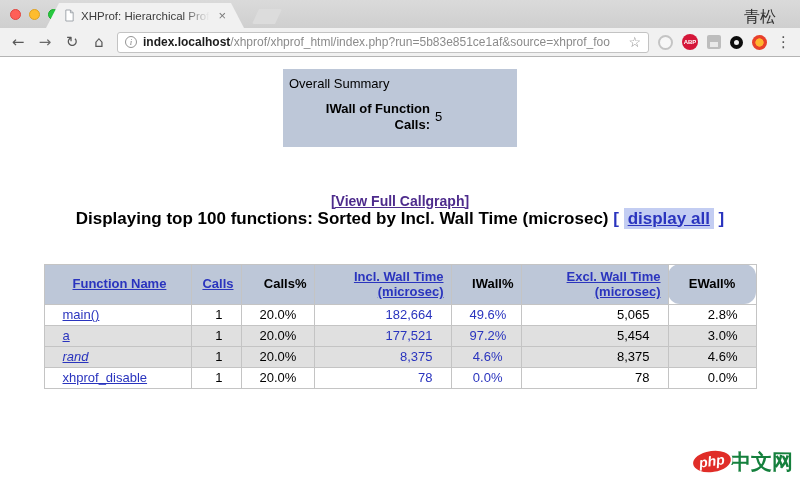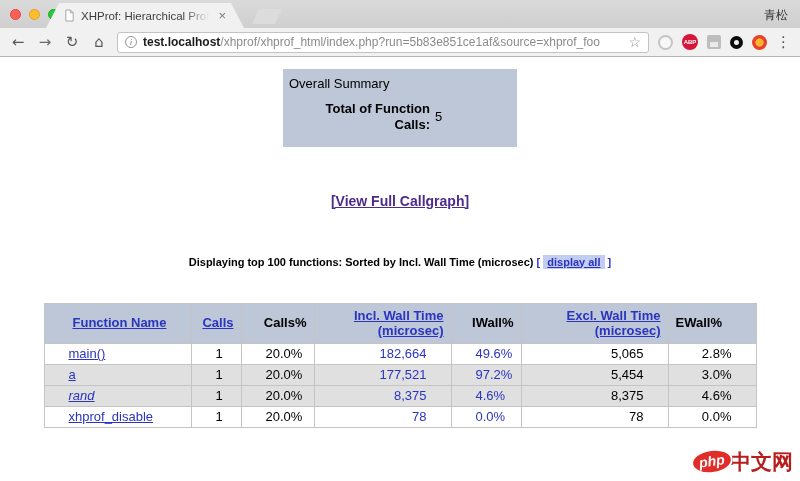--- a/index.html
+++ b/index.html
@@ -24,21 +24,21 @@
   .light.green{background:#28c840;border:1px solid #1aab29}
   .tab{position:absolute;left:46px;bottom:0;width:198px;height:25px;background:#f1f1f1;
        clip-path:polygon(13px 0,calc(100% - 13px) 0,100% 100%,0 100%);
        display:flex;align-items:center;padding:0 18px;gap:6px}
   .tab-title{font-size:11.5px;color:#3c3c3c;white-space:nowrap;overflow:hidden;flex:1;
        -webkit-mask-image:linear-gradient(90deg,#000 78%,transparent 98%);
        mask-image:linear-gradient(90deg,#000 78%,transparent 98%)}
   .tab-close{font-size:13px;color:#7a7a7a;line-height:1;cursor:default}
   .newtab{position:absolute;left:252px;bottom:4px;width:30px;height:15px;background:#dcdcdc;
        clip-path:polygon(7px 0,100% 0,calc(100% - 7px) 100%,0 100%);border-radius:2px}
-  .profile{position:absolute;right:12px;top:7px;font-size:12px;color:#2f2f2f}
+  .profile{position:absolute;right:24px;top:7px;font-size:16px;color:#2f2f2f}
 
   .toolbar{height:29px;background:#f1f1f1;border-bottom:1px solid #b4b4b4;
        display:flex;align-items:center;padding:0 9px;gap:9px;flex:none}
   .navicon{font-size:15px;color:#585858;width:18px;text-align:center;line-height:1;
        font-family:"DejaVu Sans",sans-serif}
   .navicon.dim{color:#6a6a6a}
   .urlbar{flex:1;height:21px;background:#fff;border:1px solid #c3c3c3;border-radius:3px;
        display:flex;align-items:center;padding:0 7px;gap:6px;min-width:0}
   .info-icon{width:12px;height:12px;border:1px solid #949494;border-radius:50%;flex:none;
        color:#848484;font-size:9px;line-height:11px;text-align:center;
@@ -65,38 +65,38 @@
   .summary{width:234px;margin:0 auto;background:var(--header-bg);padding:5px 6px 9px;font-size:13px;color:#000}
   .summary-title{font-weight:normal;padding:2px 0 6px}
   .sgrid{display:table;width:100%;border-spacing:0 4px}
   .srow{display:table-row}
   .slabel{display:table-cell;font-weight:bold;text-align:right;width:146px;padding-right:5px;vertical-align:middle;line-height:1.25}
   .svalue{display:table-cell;text-align:left;vertical-align:middle;line-height:1.25}
 
   .callgraph{text-align:center;margin-top:46px;font-size:14px;font-weight:bold}
   .callgraph a{color:var(--visited);text-decoration:underline;cursor:pointer}
 
-  .listing{text-align:center;margin-top:47px;font-size:11px;font-weight:bold;color:#000}
+  .listing{text-align:center;font-size:17px;font-weight:bold;color:#000}
   .bracket{color:var(--blue)}
   .display-all{color:var(--blue);text-decoration:underline;background:var(--hl-bg);padding:1px 4px;cursor:pointer}
 
   table.fn{border-collapse:collapse;table-layout:fixed;width:712px;margin:35px auto 0;font-size:13px}
-  table.fn th,table.fn td{border:1px solid #c4c4c4;padding:2px 24px;vertical-align:middle}
+  table.fn th,table.fn td{border:1px solid #c4c4c4;padding:2px 18px;vertical-align:middle}
   table.fn thead th{background:var(--header-bg);font-weight:bold;line-height:1.2;padding:4px 7px}
   .hlink{color:var(--blue);text-decoration:underline;font-weight:bold;cursor:pointer}
   .hplain{color:#000;font-weight:bold}
   table.fn tbody tr{height:21px;background:#fff}
   table.fn tbody tr.alt{background:var(--row-alt)}
   .flink{color:var(--blue);text-decoration:underline;cursor:pointer}
   .num-blue{color:var(--blue)}
 
   .watermark{position:absolute;right:7px;bottom:5px;display:flex;align-items:center;z-index:5}
   .php-logo{background:var(--wm-red);color:#fff;font-style:italic;font-weight:bold;font-size:14px;
        padding:3px 6px;border-radius:50%;border:2px solid #fff;transform:rotate(-8deg);line-height:1.1}
-  .wm-text{font-size:21px;font-weight:bold;color:#b91c1c;margin-left:-3px;
+  .wm-text{font-size:21px;font-weight:bold;color:#15803d;margin-left:-3px;
        text-shadow:0 0 2px #fff,0 0 2px #fff}
 </style>
 </head>
 <body>
 
 <div class="window">
 
   <div class="tabstrip">
     <div class="lights">
       <span class="light red"></span>
@@ -115,40 +115,40 @@
     <div class="profile">青松</div>
   </div>
 
   <div class="toolbar">
     <span class="navicon">←</span>
     <span class="navicon dim">→</span>
     <span class="navicon">↻</span>
     <span class="navicon">⌂</span>
     <div class="urlbar">
       <span class="info-icon">i</span>
-      <span class="urltext"><span class="url-host">test.localhost</span><span class="url-path">/xhprof/xhprof_html/index.php?run=5b83e851ce1af&amp;source=xhprof_foo</span></span>
+      <span class="urltext"><span class="url-host">index.localhost</span><span class="url-path">/xhprof/xhprof_html/index.php?run=5b83e851ce1af&amp;source=xhprof_foo</span></span>
       <span class="star">☆</span>
     </div>
     <div class="exts">
       <span class="ext-circle"></span>
       <span class="ext-abp">ABP</span>
       <span class="ext-floppy"></span>
       <span class="ext-ring"></span>
       <span class="ext-red"></span>
       <span class="menu-dots">⋮</span>
     </div>
   </div>
 
   <div class="page">
 
     <div class="summary">
       <div class="summary-title">Overall Summary</div>
       <div class="sgrid">
         <div class="srow">
-          <span class="slabel">Total of Function Calls:</span>
+          <span class="slabel">IWall of Function Calls:</span>
           <span class="svalue">5</span>
         </div>
       </div>
     </div>
 
     <div class="callgraph">
       <a>[View Full Callgraph]</a>
     </div>
 
     <div class="listing">
@@ -169,21 +169,21 @@
           <col style="width:88px">
       </colgroup>
       <thead>
         <tr>
             <th style="text-align: left; padding-left: 28px;"><a class="hlink">Function Name</a></th>
             <th style="text-align: right;"><a class="hlink">Calls</a></th>
             <th style="text-align: right; padding-left: 12px;"><span class="hplain">Calls%</span></th>
             <th style="text-align: right; padding-left: 24px;"><a class="hlink">Incl. Wall Time (microsec)</a></th>
             <th style="text-align: right;"><span class="hplain">IWall%</span></th>
             <th style="text-align: right;"><a class="hlink">Excl. Wall Time (microsec)</a></th>
-            <th style="text-align: left;"><span class="hplain">EWall%</span></th>
+            <th style="text-align: center; border-radius: 12px;"><span class="hplain">EWall%</span></th>
           </tr>
       </thead>
       <tbody>
           <tr>
             <td style="text-align: left;"><a class="flink">main()</a></td>
             <td style="text-align: right;"><span>1</span></td>
             <td style="text-align: right;"><span>20.0%</span></td>
             <td style="text-align: right;"><span class="num-blue">182,664</span></td>
             <td style="text-align: right;"><span class="num-blue">49.6%</span></td>
             <td style="text-align: right;"><span>5,065</span></td>

